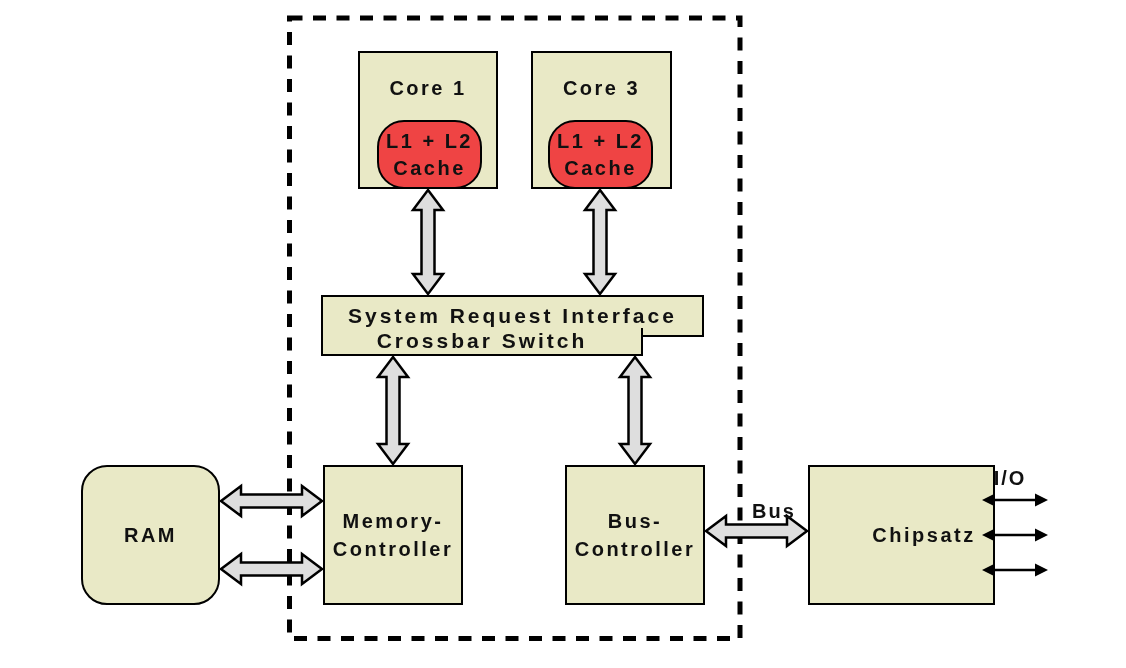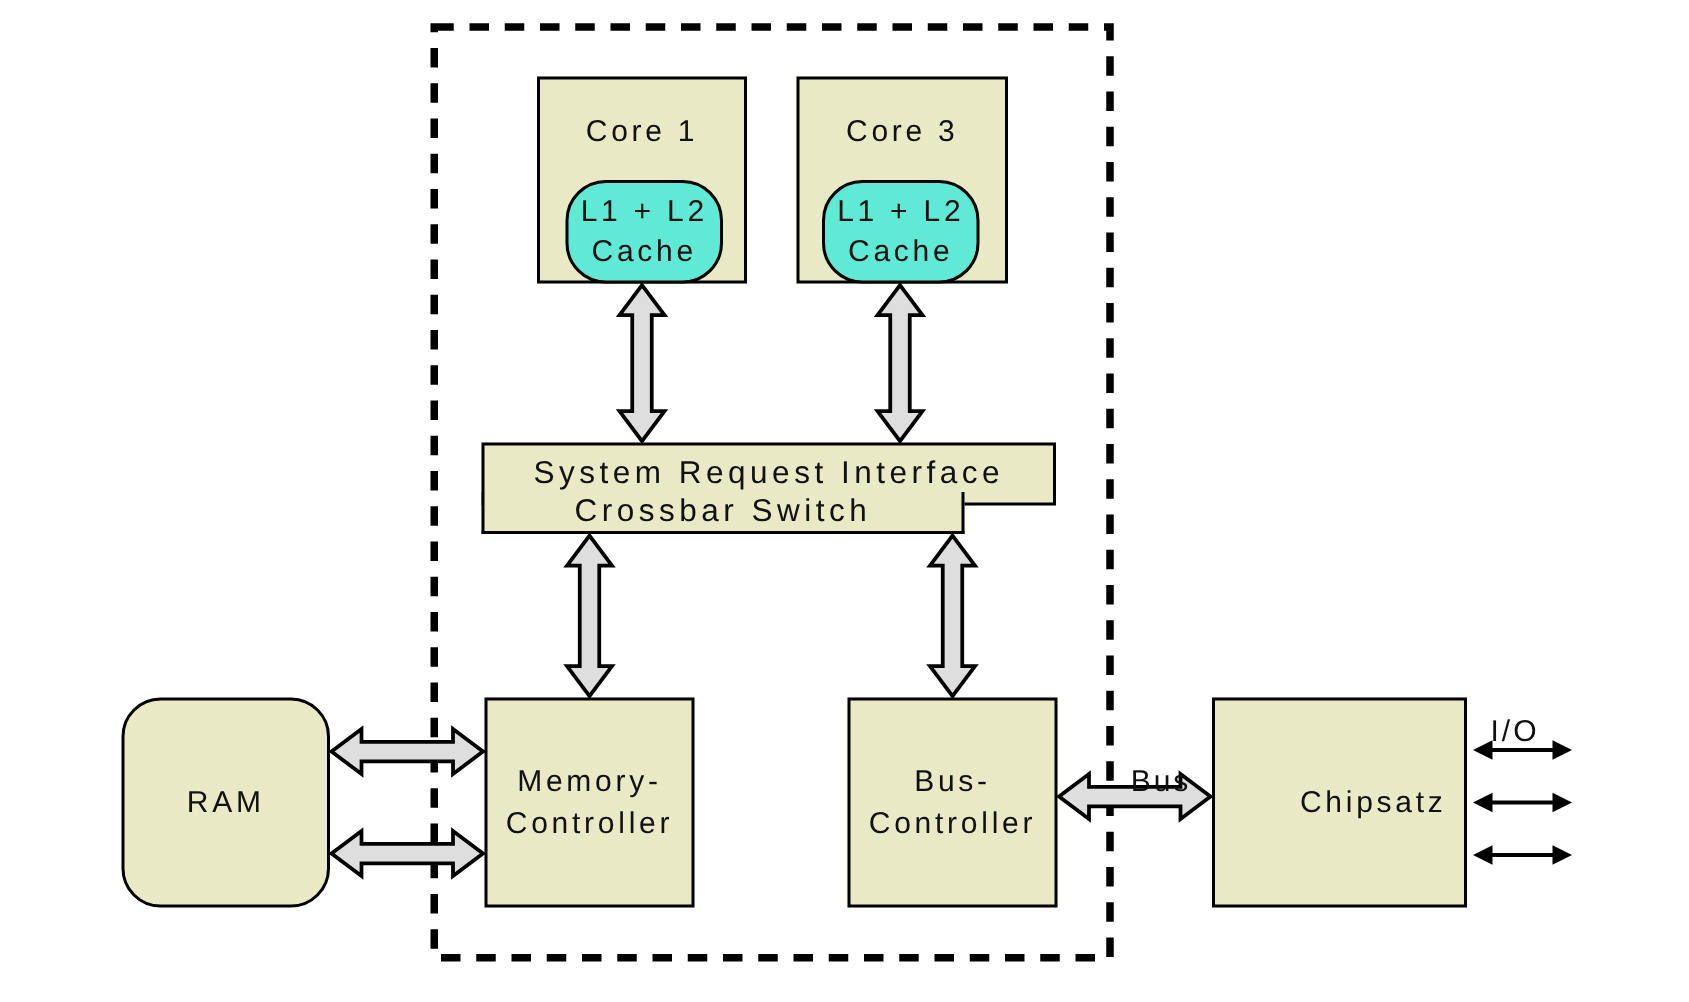--- a/index.html
+++ b/index.html
@@ -1,31 +1,31 @@
 <!DOCTYPE html>
 <html><head>
 <meta charset="utf-8">
 <style>
   html,body{margin:0;padding:0;background:#ffffff;}
   .canvas{
     position:relative;width:1126px;height:668px;background:#ffffff;overflow:hidden;
-    font-family:"Liberation Sans", sans-serif;color:#111;
+    font-family:"Liberation Sans", sans-serif;color:#111;font-weight:bold;
   }
   .box{
     position:absolute;box-sizing:border-box;background:#e9e9c6;border:2.5px solid #000;
     display:flex;flex-direction:column;align-items:center;justify-content:center;
     text-align:center;font-size:20px;letter-spacing:2.5px;line-height:28px;white-space:nowrap;
   }
-  .box.white{background:#5eead4;line-height:27px;border-radius:27px;}
+  .box.white{background:#ef4444;line-height:27px;border-radius:27px;}
   .box.core{justify-content:flex-start;padding-top:21px;}
   .box.bar{font-size:21px;letter-spacing:3px;}
   .box.bar2{border-top:none;font-size:21px;letter-spacing:3px;}
   .flabel{
     position:absolute;transform:translate(-50%,-50%);font-size:20px;letter-spacing:2px;
-    white-space:nowrap;line-height:22px;margin-top:10px;
+    white-space:nowrap;line-height:22px;
   }
   #connector-layer{position:absolute;left:0;top:0;width:1126px;height:668px;pointer-events:none;}
   .block-arrow{fill:#dedede;stroke:#000;stroke-width:2.5;stroke-linejoin:miter;}
   .dashed-boundary{fill:none;stroke:#000;stroke-width:5;stroke-dasharray:13 10.5;}
   .thin-line{stroke:#000;stroke-width:2.6;}
   .thin-head{fill:#000;stroke:none;}
 </style>
 </head>
 <body>
 
@@ -61,21 +61,21 @@
   <div class="box" style="left:323px;top:465px;width:140px;height:140px;">
     <div>Memory-</div>
     <div>Controller</div>
   </div>
 
   <div class="box" style="left:565px;top:465px;width:140px;height:140px;">
     <div>Bus-</div>
     <div>Controller</div>
   </div>
 
-  <div class="box" style="left:808px;top:465px;width:170px;height:140px;padding-left:45px;">
+  <div class="box" style="left:808px;top:465px;width:187px;height:140px;padding-left:45px;">
     <div>Chipsatz</div>
   </div>
 
   <svg id="connector-layer" viewBox="0 0 1126 668" xmlns="http://www.w3.org/2000/svg">
     <rect class="dashed-boundary" x="289.5" y="18" width="450.5" height="620.5"></rect>
   <polygon points="428,190 443,210 434.5,210 434.5,274 443,274 428,294 413,274 421.5,274 421.5,210 413,210" class="block-arrow"></polygon>
       <polygon points="600,190 615,210 606.5,210 606.5,274 615,274 600,294 585,274 593.5,274 593.5,210 585,210" class="block-arrow"></polygon>
       <polygon points="393,357 408,377 399.5,377 399.5,444 408,444 393,464 378,444 386.5,444 386.5,377 378,377" class="block-arrow"></polygon>
       <polygon points="635,357 650,377 641.5,377 641.5,444 650,444 635,464 620,444 628.5,444 628.5,377 620,377" class="block-arrow"></polygon>
       <polygon points="221,501 241,486 241,494.5 302,494.5 302,486 322,501 302,516 302,507.5 241,507.5 241,516" class="block-arrow"></polygon>

